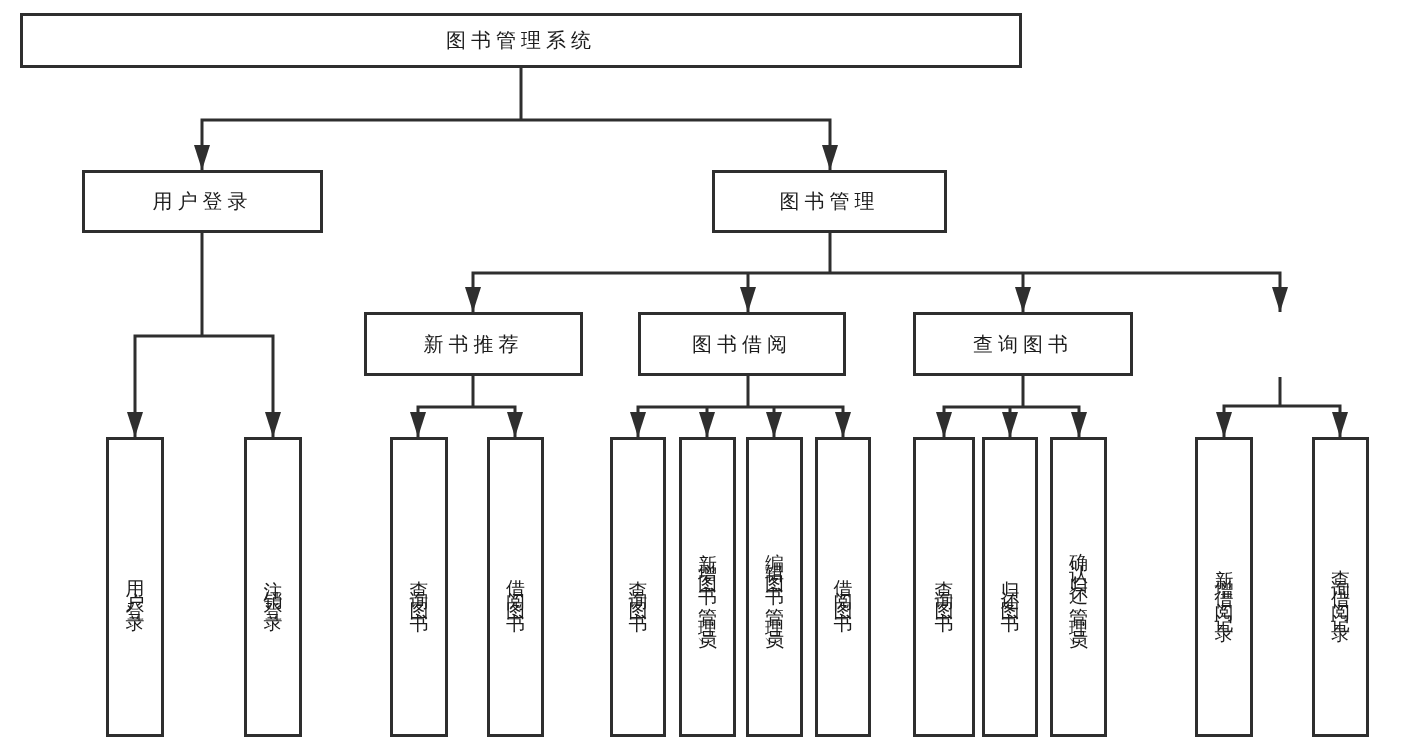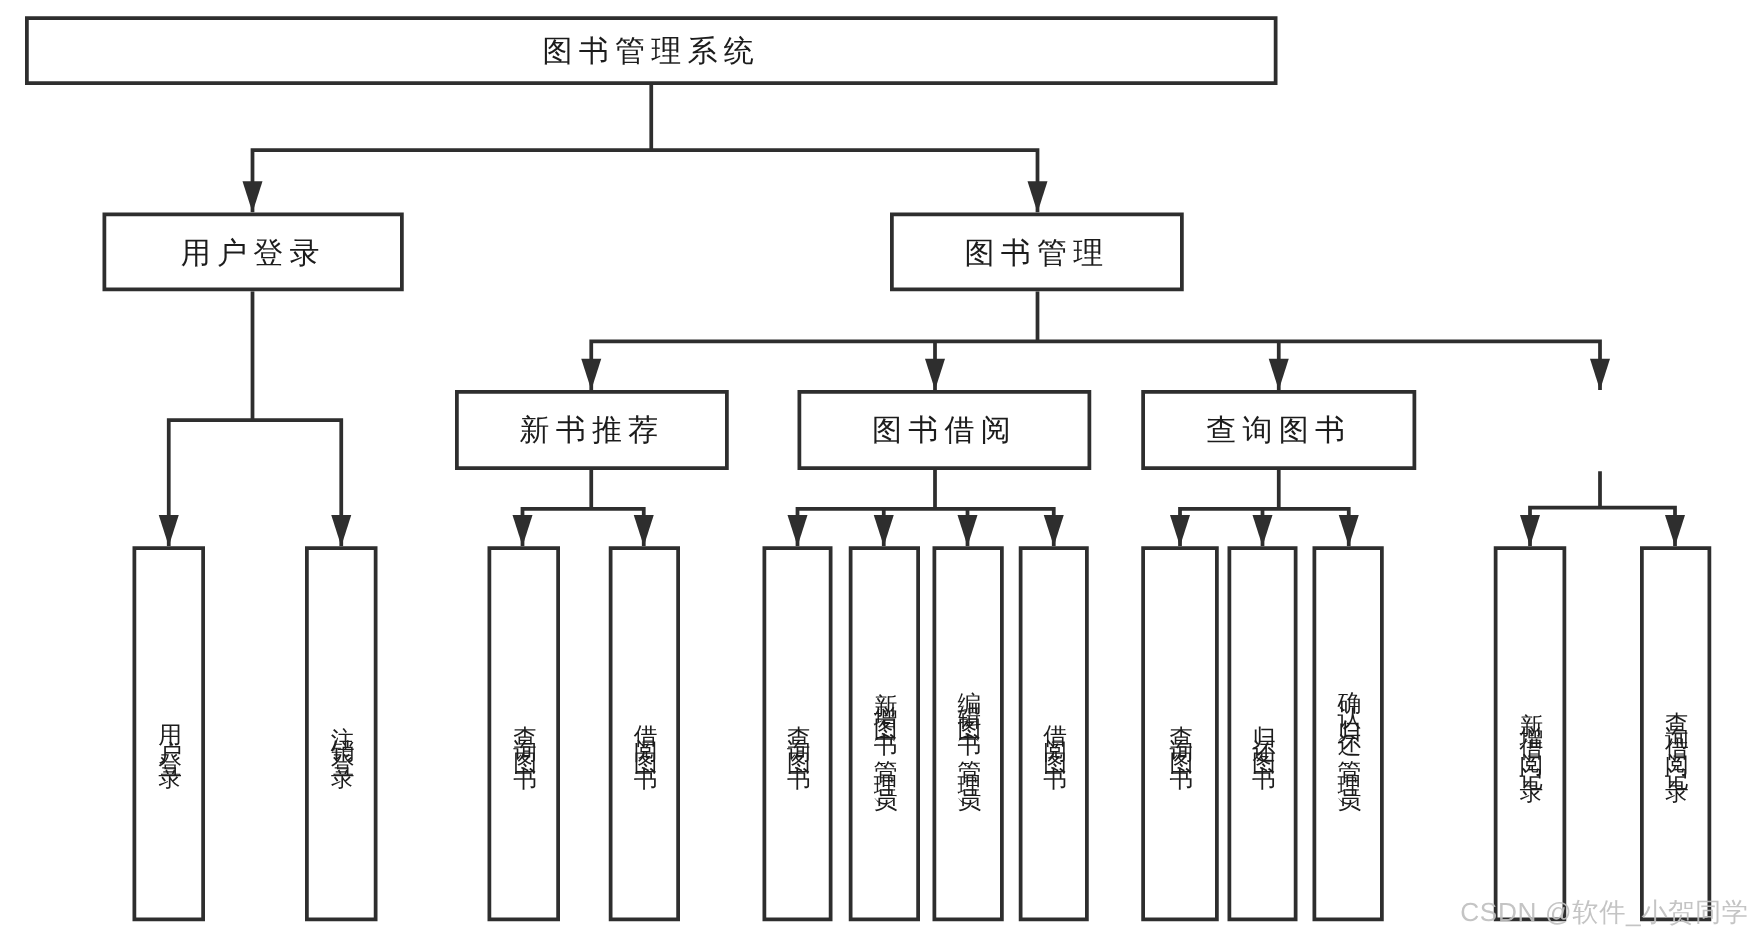--- a/index.html
+++ b/index.html
@@ -13,21 +13,21 @@
     position:relative;width:1405px;height:747px;background:var(--bg);
     font-family:"Liberation Sans","DejaVu Sans",sans-serif;color:var(--ink);
     overflow:hidden;
   }
   .connectors{position:absolute;left:0;top:0;width:1405px;height:747px;}
   .connectors path{fill:none;stroke:var(--line);stroke-width:3;stroke-linejoin:miter;}
   .connectors polygon{fill:var(--line);}
   .node{
     position:absolute;box-sizing:border-box;border:3px solid var(--line);
     background:#fff;display:flex;align-items:center;justify-content:center;
-    font-size:24px;letter-spacing:5px;white-space:nowrap;
+    font-size:20px;letter-spacing:5px;white-space:nowrap;
   }
   .node.v{
     writing-mode:vertical-rl;text-orientation:mixed;
     font-size:19px;letter-spacing:11px;white-space:normal;
   }
   .watermark{
     position:absolute;right:6px;bottom:3px;font-size:21px;letter-spacing:.5px;
     color:var(--wm);opacity:.92;
   }
 </style>
@@ -83,35 +83,34 @@
     <polygon points="1216,412 1232,412 1224,437"></polygon>
     <polygon points="1332,412 1348,412 1340,437"></polygon>
   </svg>
 
   <div class="node" style="left:20px;top:13px;width:1002px;height:55px">图书管理系统</div>
 
   <div class="node" style="left:82px;top:170px;width:241px;height:63px">用户登录</div>
   <div class="node" style="left:712px;top:170px;width:235px;height:63px">图书管理</div>
 
   <div class="node" style="left:364px;top:312px;width:219px;height:64px">新书推荐</div>
-  <div class="node" style="left:638px;top:312px;width:235px;height:64px">图书借阅</div>
+  <div class="node" style="left:638px;top:312px;width:208px;height:64px">图书借阅</div>
   <div class="node" style="left:913px;top:312px;width:220px;height:64px">查询图书</div>
 
   <div class="node v" style="left:106px;top:437px;width:58px;height:300px">用户登录</div>
   <div class="node v" style="left:244px;top:437px;width:58px;height:300px">注销登录</div>
 
   <div class="node v" style="left:390px;top:437px;width:58px;height:300px">查询图书</div>
   <div class="node v" style="left:487px;top:437px;width:57px;height:300px">借阅图书</div>
 
   <div class="node v" style="left:610px;top:437px;width:56px;height:300px">查询图书</div>
   <div class="node v" style="left:679px;top:437px;width:57px;height:300px">新增图书（管理员）</div>
   <div class="node v" style="left:746px;top:437px;width:57px;height:300px">编辑图书（管理员）</div>
   <div class="node v" style="left:815px;top:437px;width:56px;height:300px">借阅图书</div>
 
   <div class="node v" style="left:913px;top:437px;width:62px;height:300px">查询图书</div>
   <div class="node v" style="left:982px;top:437px;width:56px;height:300px">归还图书</div>
   <div class="node v" style="left:1050px;top:437px;width:57px;height:300px">确认归还（管理员）</div>
 
   <div class="node v" style="left:1195px;top:437px;width:58px;height:300px">新增借阅记录</div>
   <div class="node v" style="left:1312px;top:437px;width:57px;height:300px">查询借阅记录</div>
 
-  <div class="watermark">CSDN @软件_小贺同学</div>
 </div>
 
 </body></html>

